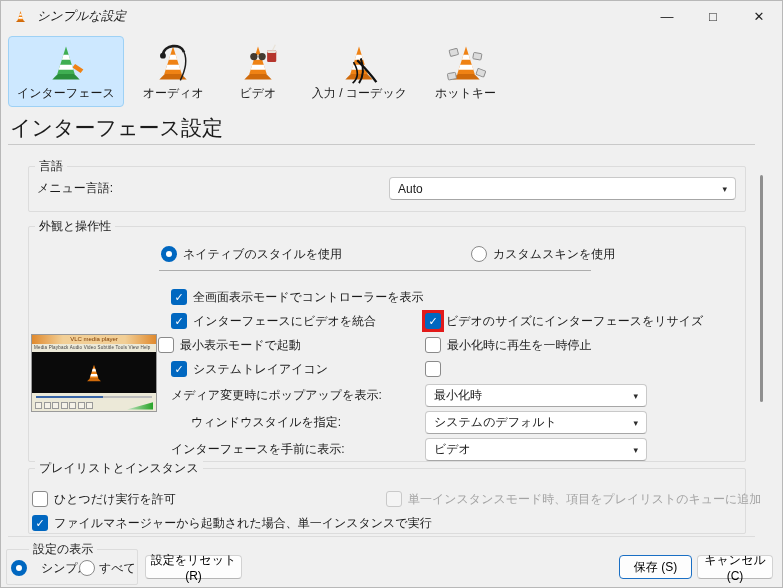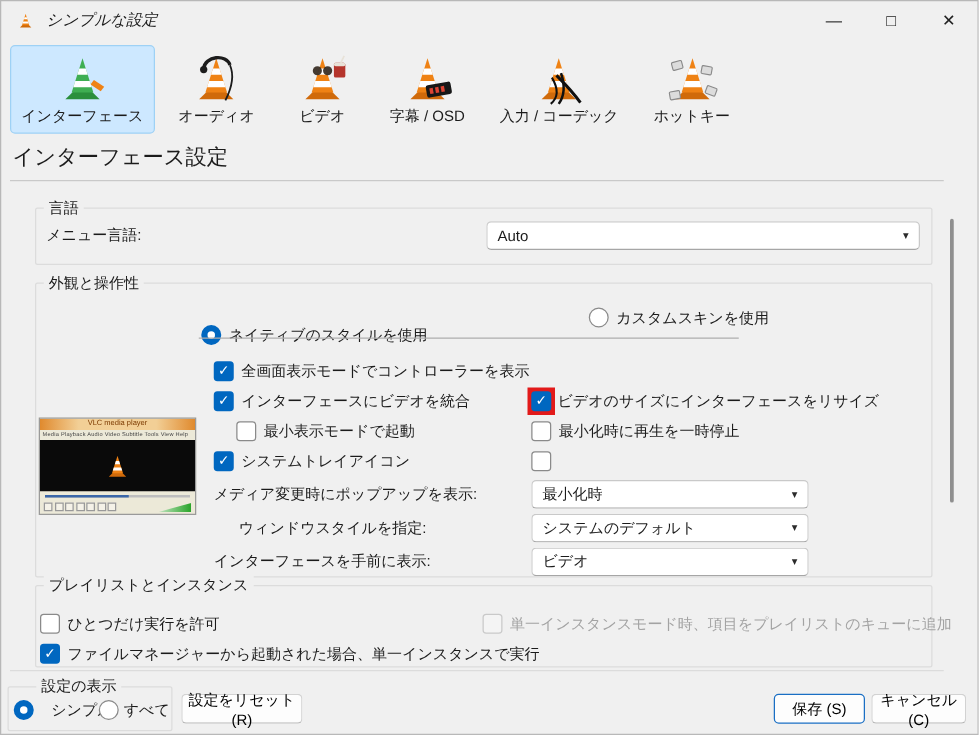--- a/index.html
+++ b/index.html
@@ -14,21 +14,21 @@
   .app-icon { margin-left:12px; }
   .tb-title { margin-left:8px; font-size:12.5px;font-style:italic; }
   .win-controls { position:absolute; right:1px; top:1px; display:flex; }
   .win-btn { width:46px; height:31px; display:flex; align-items:center; justify-content:center; font-size:13px; color:#222; }
   
   .toolbar { position:absolute; left:8px; top:36px; display:flex; gap:10px; align-items:flex-start; }
   .tb-item { display:flex; flex-direction:column; align-items:center; gap:1px; padding:5px 8px 4px;
     border:1px solid transparent; border-radius:4px; font-size:12px; }
   .tb-item.selected { background:#cde8ff; border-color:#9ed1f5; }
   
-  .page-title { position:absolute; left:10px; top:114px; font-size:17px; }
+  .page-title { position:absolute; left:10px; top:114px; font-size:21px; }
   .sep { position:absolute; height:1px; background:#c9c9c9; }
   
   .group { position:absolute; border:1px solid #dcdcdc; border-radius:2px; }
   .legend { position:absolute; top:-9px; left:6px; background:#f0f0f0; padding:0 4px; font-size:12px; }
   
   .row { position:absolute; display:flex; align-items:center; gap:6px; height:18px; font-size:12px; white-space:nowrap; }
   .cb { width:16px; height:16px; border-radius:3px; display:flex; align-items:center; justify-content:center; flex:0 0 auto; }
   .cb.on { background:#0067c0; color:#fff; font-size:11px; line-height:16px; }
   .cb.off { background:#fff; border:1px solid #8a8a8a; }
   .cb.dis { background:#f4f4f4; border:1px solid #c9c9c9; }
@@ -119,32 +119,20 @@
         <rect x="38" y="9" width="10" height="3" rx="1.5" fill="#e8e2d8"></rect>
         <path d="M44 9 L47 3" stroke="#e8e2d8" stroke-width="1.5"></path>
         <circle cx="23.5" cy="16" r="4" fill="#2b2016" opacity="0.88"></circle>
         <circle cx="32.5" cy="16" r="4" fill="#2b2016" opacity="0.88"></circle>
       </svg>
       <span>ビデオ</span>
     </div>
     <div class="tb-item">
       <svg width="52" height="42" viewBox="0 0 56 46">
         <use href="#cone-orange"></use>
-        <g transform="rotate(-10 38 33)">
-          <rect x="27" y="27" width="22" height="11" rx="2" fill="#171717"></rect>
-          <rect x="30" y="30" width="3" height="5" fill="#dd4433"></rect>
-          <rect x="35" y="30" width="3" height="5" fill="#dd4433"></rect>
-          <rect x="40" y="30" width="3" height="5" fill="#dd4433"></rect>
-        </g>
-      </svg>
-      <span>字幕 / OSD</span>
-    </div>
-    <div class="tb-item">
-      <svg width="52" height="42" viewBox="0 0 56 46">
-        <use href="#cone-orange"></use>
         <path d="M26 20 C34 28, 40 34, 47 44" stroke="#101010" stroke-width="2.6" fill="none"></path>
         <path d="M30 18 C34 30, 33 38, 28 45" stroke="#101010" stroke-width="2.2" fill="none"></path>
         <path d="M22 22 C28 32, 27 40, 21 45" stroke="#101010" stroke-width="1.8" fill="none"></path>
       </svg>
       <span>入力 / コーデック</span>
     </div>
     <div class="tb-item">
       <svg width="52" height="42" viewBox="0 0 56 46">
         <use href="#cone-orange"></use>
         <g stroke="#8a8a8a" fill="#dcdcdc" stroke-width="1">
@@ -166,39 +154,39 @@
     <span class="lbl" style="left:8px; top:10px;">メニュー言語:</span>
     <div class="dd" style="left:360px; top:10px; width:347px;">
       <span>Auto</span>
       <span class="caret">▾</span>
     </div>
   </div>
 
   <div class="group" style="left:28px; top:226px; width:718px; height:236px;">
     <span class="legend">外観と操作性</span>
 
-    <div class="row" style="left:132px; top:32px;text-align:right;">
+    <div class="row" style="left:132px; top:18px;text-align:right;">
       <span class="radio on"></span>
       <span>ネイティブのスタイルを使用</span>
     </div>
     <div class="row" style="left:442px; top:18px;">
       <span class="radio off"></span>
       <span>カスタムスキンを使用</span>
     </div>
     <div class="sep" style="left:130px; top:43px; width:432px; background:#adadad;"></div>
 
     <div class="row" style="left:142px; top:61px;">
       <span class="cb on">✓</span>
       <span>全画面表示モードでコントローラーを表示</span>
     </div>
     <div class="row" style="left:142px; top:85px;">
       <span class="cb on">✓</span>
       <span>インターフェースにビデオを統合</span>
     </div>
-    <div class="row" style="left:160px; top:109px;">
+    <div class="row" style="left:129px; top:109px;">
       <span class="cb off"></span>
       <span>最小表示モードで起動</span>
     </div>
     <div class="row" style="left:142px; top:133px;">
       <span class="cb on">✓</span>
       <span>システムトレイアイコン</span>
     </div>
 
     <div class="row" style="left:396px; top:85px; gap:2px;">
       <span class="hl-box">

